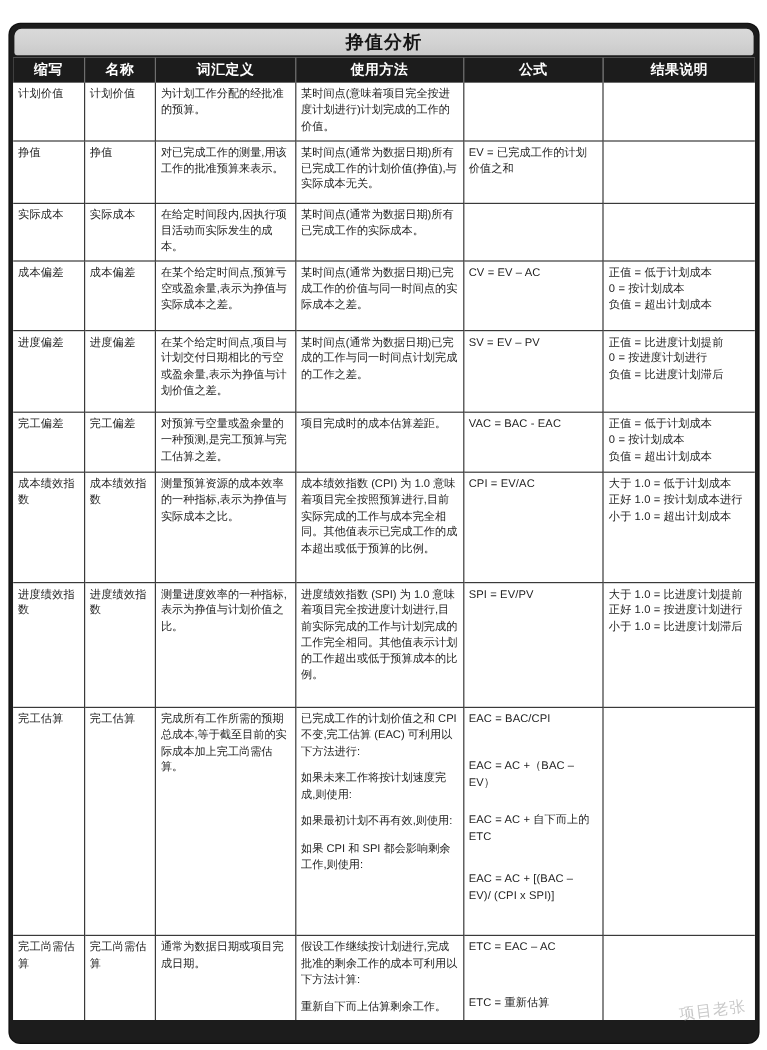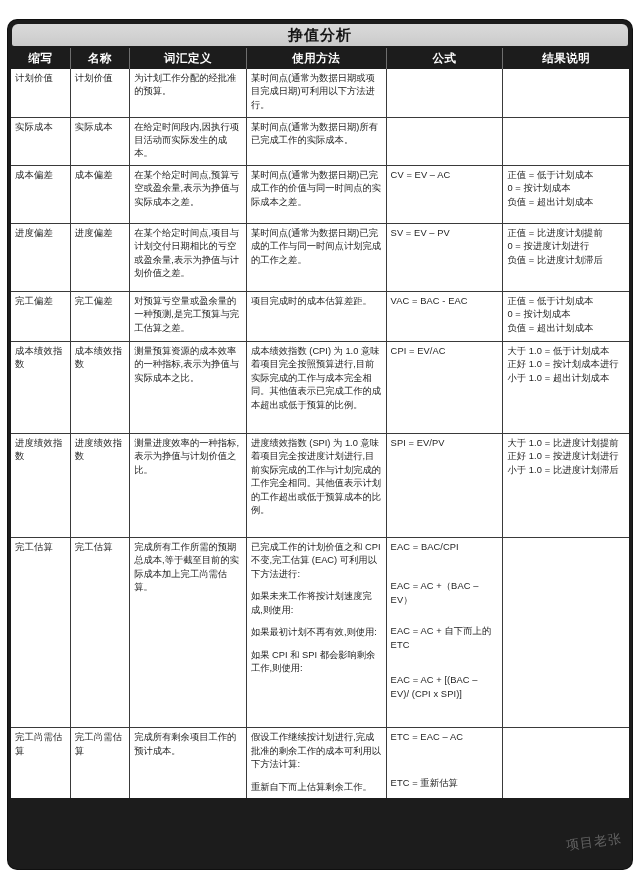--- a/index.html
+++ b/index.html
@@ -132,23 +132,41 @@
             <td class="c-abbr">
               <div class="para">计划价值</div>
             </td>
             <td class="c-name">
               <div class="para">计划价值</div>
             </td>
             <td class="c-def">
               <div class="para">为计划工作分配的经批准的预算。</div>
             </td>
             <td class="c-use">
-              <div class="para">某时间点(通常为数据日期或项目完成日期)可利用以下方法进行。</div>
+              <div class="para">某时间点(意味着项目完全按进度计划进行)计划完成的工作的价值。</div>
             </td>
             <td class="c-formula"></td>
+            <td class="c-result"></td>
+          </tr>
+          <tr style="height: 52px;">
+            <td class="c-abbr">
+              <div class="para">挣值</div>
+            </td>
+            <td class="c-name">
+              <div class="para">挣值</div>
+            </td>
+            <td class="c-def">
+              <div class="para">对已完成工作的测量,用该工作的批准预算来表示。</div>
+            </td>
+            <td class="c-use">
+              <div class="para">某时间点(通常为数据日期)所有已完成工作的计划价值(挣值),与实际成本无关。</div>
+            </td>
+            <td class="c-formula">
+              <div class="fline">EV = 已完成工作的计划价值之和</div>
+            </td>
             <td class="c-result"></td>
           </tr>
           <tr style="height: 42px;">
             <td class="c-abbr">
               <div class="para">实际成本</div>
             </td>
             <td class="c-name">
               <div class="para">实际成本</div>
             </td>
             <td class="c-def">
@@ -295,21 +313,21 @@
             <td class="c-result"></td>
           </tr>
           <tr style="height: 68px;">
             <td class="c-abbr">
               <div class="para">完工尚需估算</div>
             </td>
             <td class="c-name">
               <div class="para">完工尚需估算</div>
             </td>
             <td class="c-def">
-              <div class="para">完成所有剩余项目工作的预计成本。</div>
+              <div class="para">通常为数据日期或项目完成日期。</div>
             </td>
             <td class="c-use">
               <div class="para">假设工作继续按计划进行,完成批准的剩余工作的成本可利用以下方法计算:</div>
               <div class="para">重新自下而上估算剩余工作。</div>
             </td>
             <td class="c-formula">
               <div class="fline">ETC = EAC – AC</div>
               <div class="fline" style="margin-top: 32px;">ETC = 重新估算</div>
             </td>
             <td class="c-result"></td>

